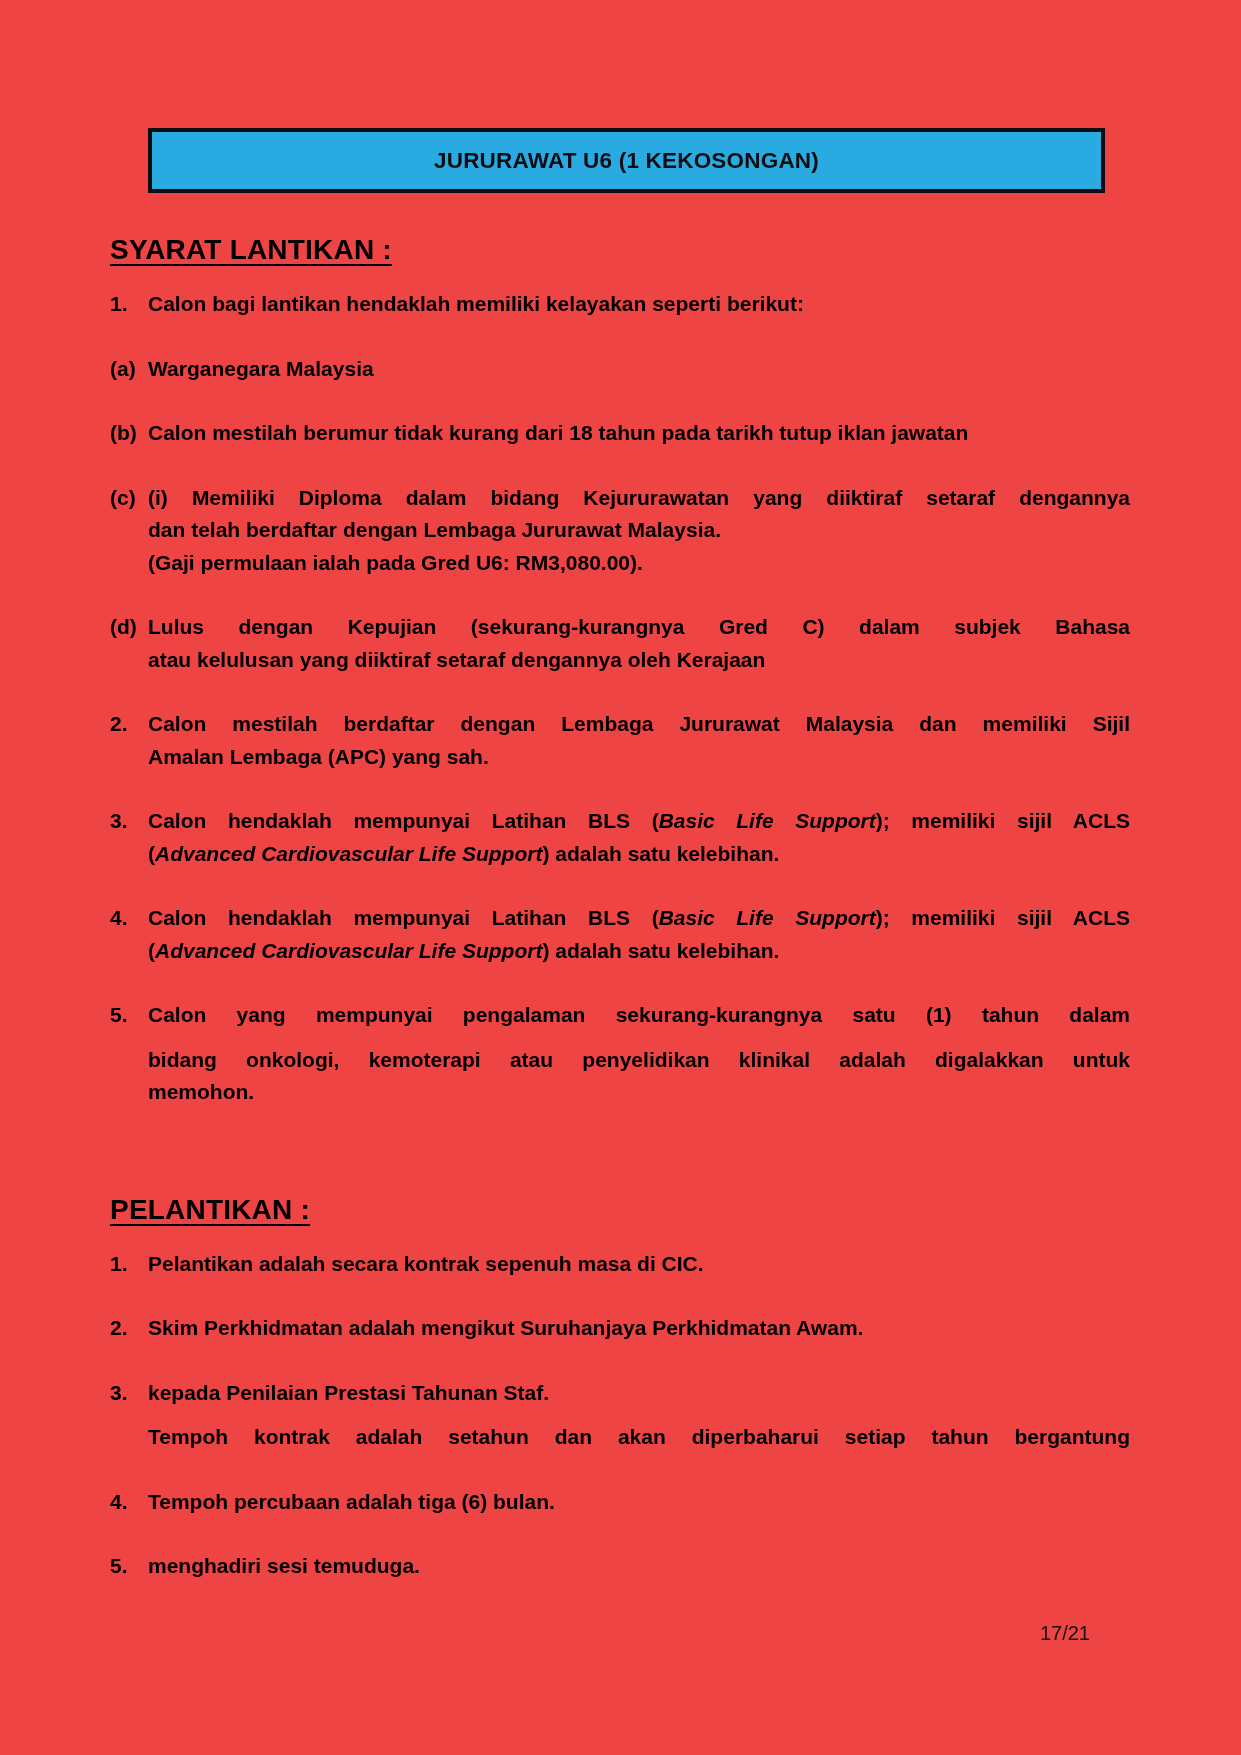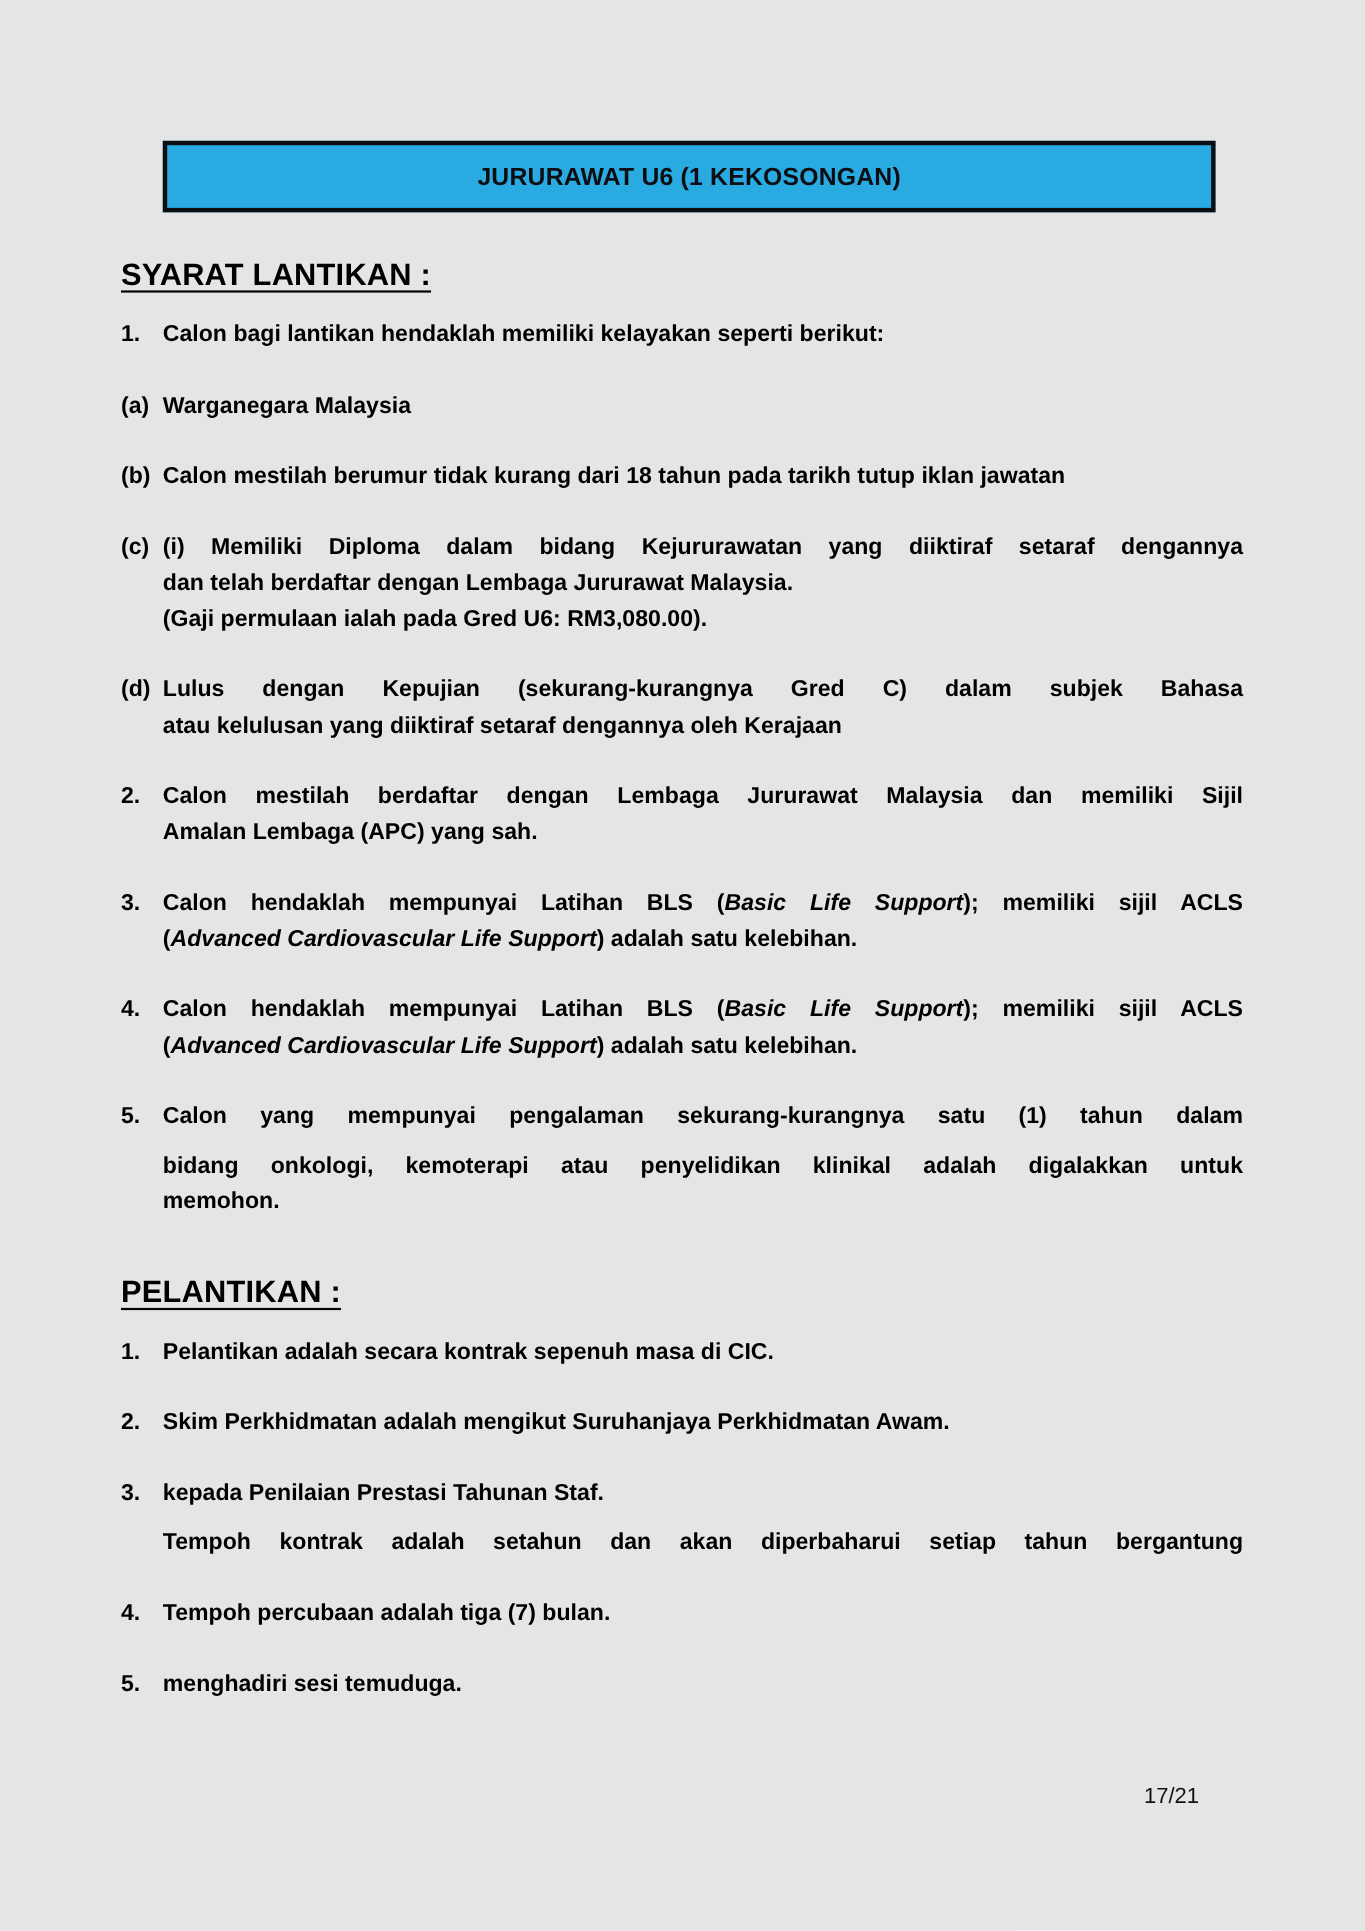--- a/index.html
+++ b/index.html
@@ -4,21 +4,21 @@
 <style>
   html, body {
     margin: 0;
     padding: 0;
     background: #ffffff;
   }
   .page {
     position: relative;
     width: 1241px;
     height: 1755px;
-    background: #e5e5e5;
+    background: #ef4444;
     font-family: "Liberation Sans", sans-serif;
     font-weight: bold;
     color: #000000;
     overflow: hidden;
   }
   .banner {
     position: absolute;
     left: 148px;
     top: 128px;
     width: 957px;
@@ -44,21 +44,21 @@
   .section-heading {
     margin: 0 0 22px 0;
     font-size: 28px;
     line-height: 33px;
     text-decoration: underline;
     text-decoration-thickness: 2px;
     text-underline-offset: 5px;
     letter-spacing: 0.2px;
   }
   .section + .section .section-heading {
-    margin-top: 49px;
+    margin-top: 84px;
   }
   .item {
     position: relative;
     padding-left: 38px;
     margin-bottom: 32px;
     font-size: 21px;
     line-height: 32.5px;
   }
   .marker {
     position: absolute;
@@ -148,21 +148,21 @@
           <span class="marker">2.</span>
           <div class="line"><span>Skim Perkhidmatan adalah mengikut Suruhanjaya Perkhidmatan Awam.</span></div>
         </div>
         <div class="item">
           <span class="marker">3.</span>
           <div class="line"><span>kepada Penilaian Prestasi Tahunan Staf.</span></div>
           <div class="line j"><span>Tempoh kontrak adalah setahun dan akan diperbaharui setiap tahun bergantung</span></div>
         </div>
         <div class="item">
           <span class="marker">4.</span>
-          <div class="line"><span>Tempoh percubaan adalah tiga (7) bulan.</span></div>
+          <div class="line"><span>Tempoh percubaan adalah tiga (6) bulan.</span></div>
         </div>
         <div class="item">
           <span class="marker">5.</span>
           <div class="line"><span>menghadiri sesi temuduga.</span></div>
         </div>
       </div>
     </div>
 
   <div class="footer-pagenum">17/21</div>
 

